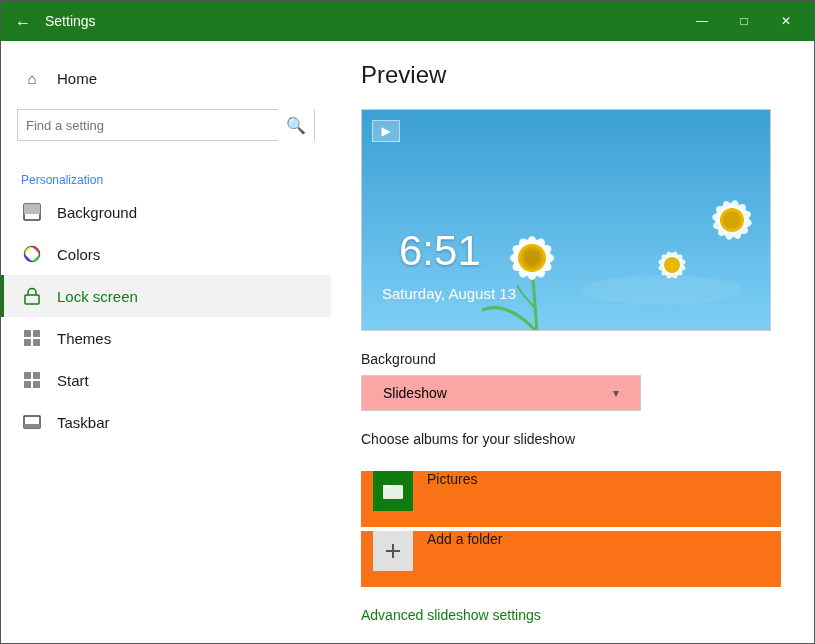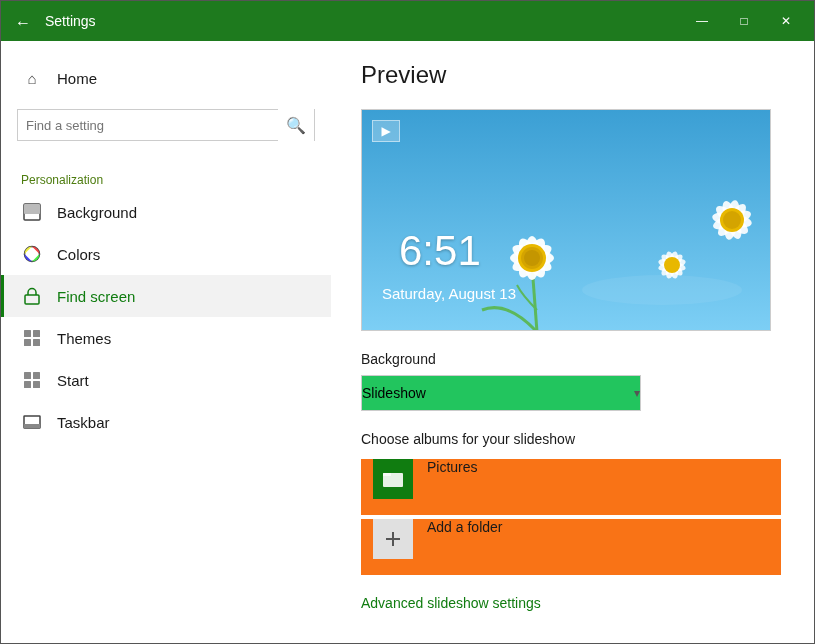--- a/index.html
+++ b/index.html
@@ -60,21 +60,21 @@
       border: none; outline: none; flex: 1; padding: 0 8px;
       font-size: 13px; background: white;
     }
     .search-icon-btn {
       width: 36px; height: 36px; display: flex; align-items: center; justify-content: center;
       background: white; cursor: pointer; color: #555;
     }
 
     .section-label {
       padding: 8px 20px 4px;
-      font-size: 12px; color: #4d7c0f; font-weight: 400;
+      font-size: 12px; color: #3b82f6; font-weight: 400;
     }
 
     .nav-item {
       display: flex; align-items: center; padding: 10px 20px;
       cursor: pointer; font-size: 15px; color: #1a1a1a; position: relative;
     }
     .nav-item.active { color: #107c10; border-left: 3px solid #107c10; padding-left: 17px; background: #f2f2f2; }
     .nav-icon { width: 22px; height: 22px; margin-right: 14px; font-size: 15px; display: flex; align-items: center; justify-content: center; color: #444; }
     .nav-item.active .nav-icon { color: #107c10; }
 
@@ -125,31 +125,31 @@
     .label-text {
       font-size: 14px; color: #1a1a1a; margin-bottom: 8px;
     }
 
     .dropdown-container {
       width: 280px; position: relative; margin-bottom: 20px;
     }
     .dropdown {
       width: 100%; height: 36px;
       border: 1px solid #ccc;
-      background: #22c55e;
+      background: #fca5a5;
       display: flex; align-items: center;
-      padding: 0 0;
+      padding: 0 21px;
       cursor: pointer;
       font-size: 14px;
       justify-content: space-between;
     }
     .dropdown-chevron { font-size: 12px; color: #555; }
 
     .section-subtext {
-      font-size: 14px; color: #1a1a1a; margin-bottom: 12px;
+      font-size: 14px; color: #1a1a1a; margin-bottom: 24px;
     }
 
     .folder-item {
       display: flex; align-items: flex-start;
       width: 420px; height: 56px;
       border: none;
       margin-bottom: 4px;
       background: #f97316;
       cursor: pointer;
       padding: 0 12px;
@@ -238,21 +238,21 @@
         <span>Colors</span>
       </div>
 
       <div class="nav-item active">
         <span class="nav-icon">
           <svg width="16" height="18" viewBox="0 0 16 18">
               <rect x="1" y="8" width="14" height="9" rx="1" fill="none" stroke="#107c10" stroke-width="1.5"></rect>
               <path d="M4 8V5.5a4 4 0 0 1 8 0V8" stroke="#107c10" stroke-width="1.5" fill="none"></path>
             </svg>
         </span>
-        <span>Find screen</span>
+        <span>Lock screen</span>
       </div>
 
       <div class="nav-item">
         <span class="nav-icon">
           <svg width="18" height="18" viewBox="0 0 18 18">
               <rect x="1" y="1" width="7" height="7" rx="0.5" fill="#888"></rect>
               <rect x="10" y="1" width="7" height="7" rx="0.5" fill="#888"></rect>
               <rect x="1" y="10" width="7" height="7" rx="0.5" fill="#888"></rect>
               <rect x="10" y="10" width="7" height="7" rx="0.5" fill="#888"></rect>
             </svg>

